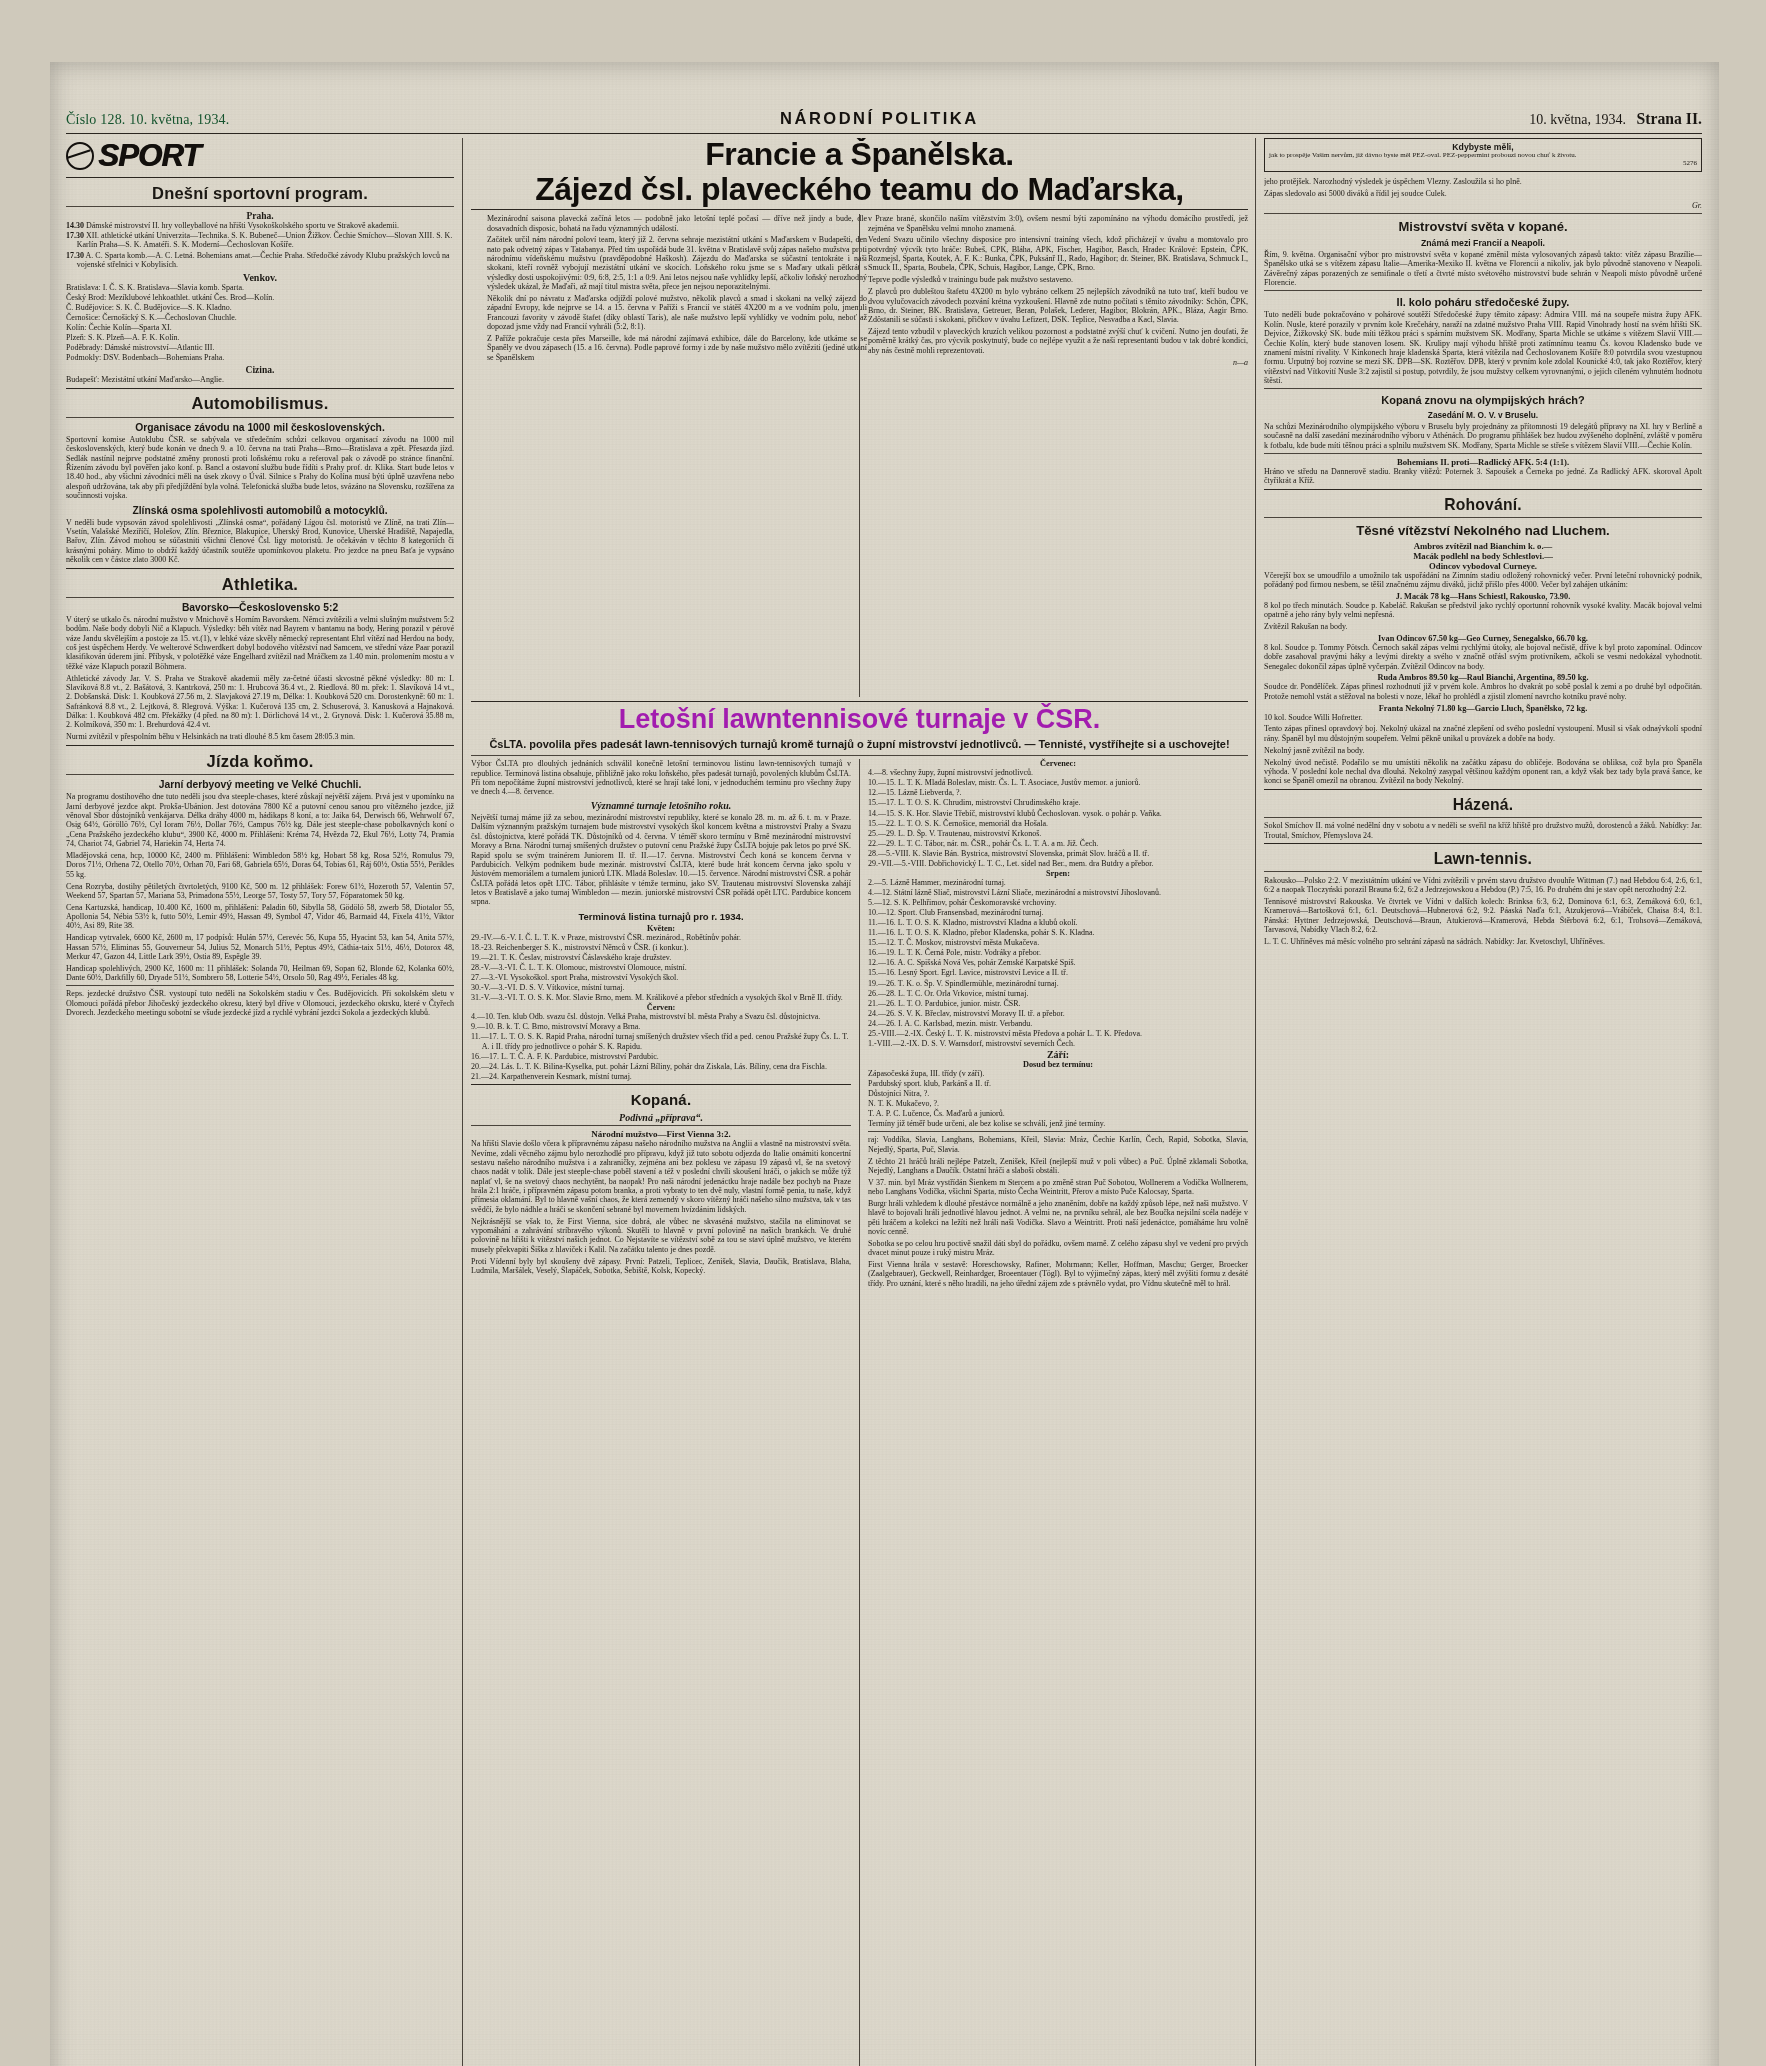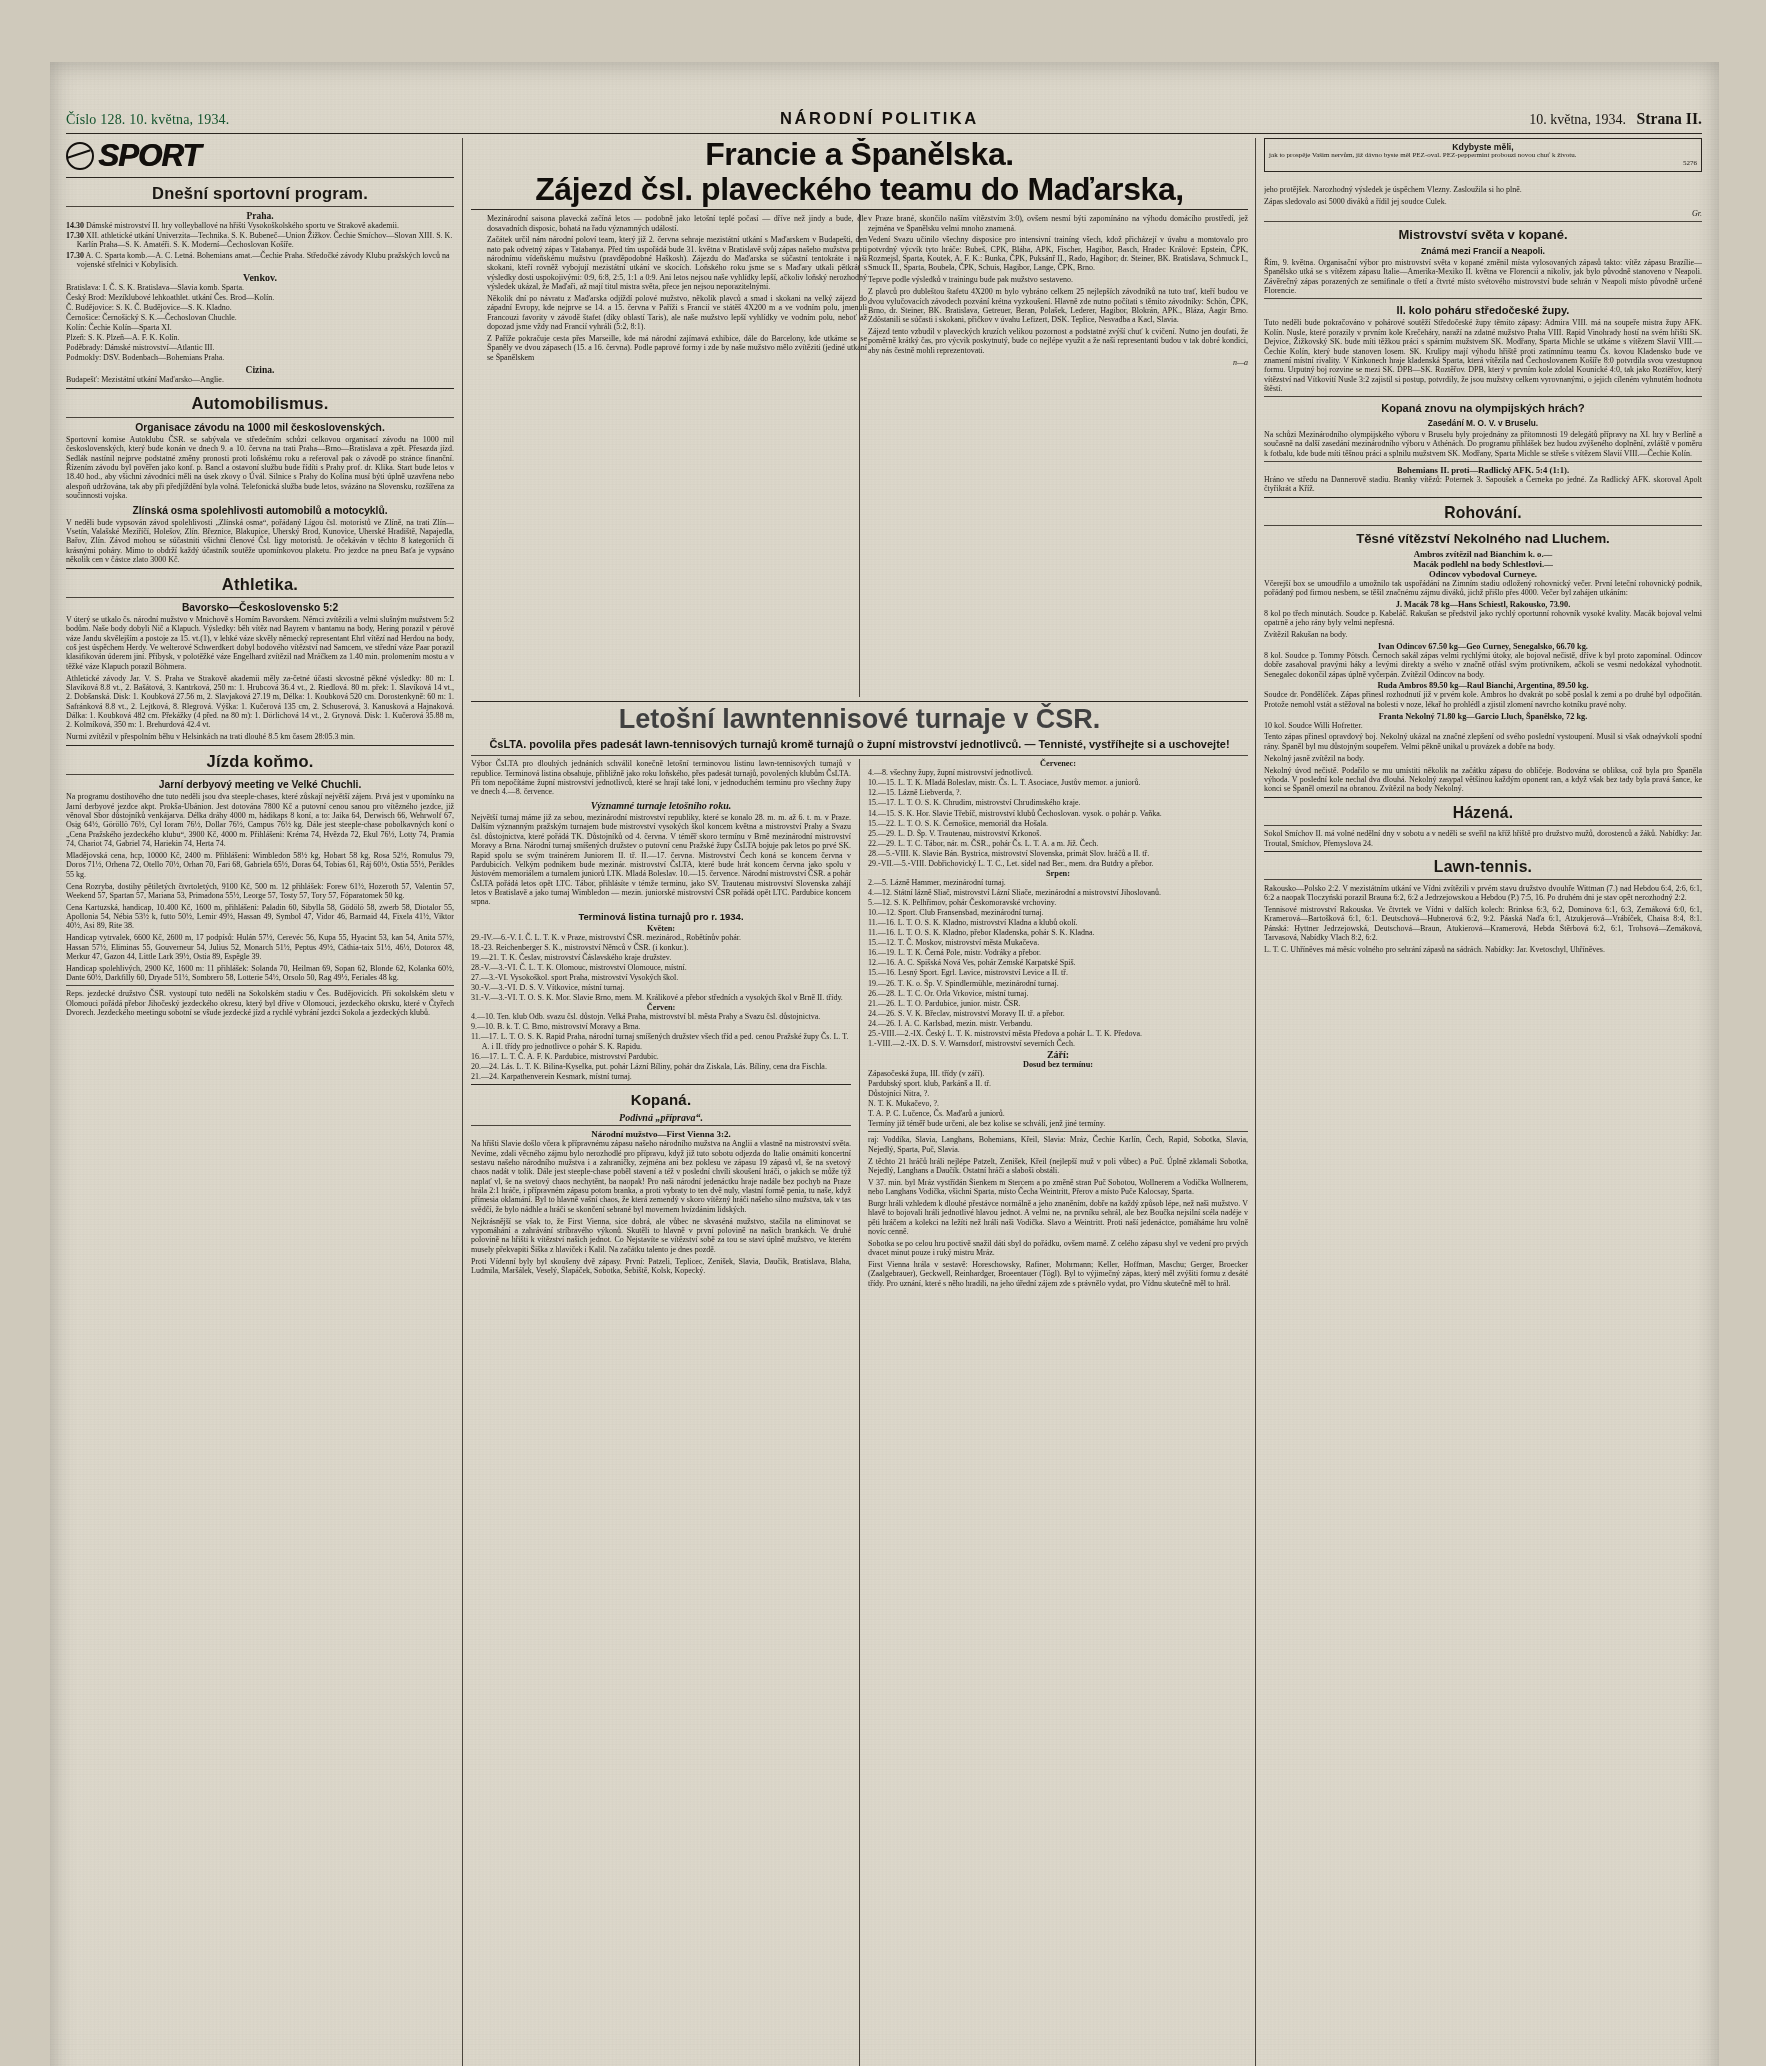--- a/index.html
+++ b/index.html
@@ -63,28 +63,28 @@
   .h-sec2{font-family:"Liberation Sans",sans-serif;font-weight:bold;font-size:13px;text-align:center;margin:5px 0 2.5px;}
   .h-sec3{font-family:"Liberation Sans",sans-serif;font-weight:bold;font-size:10.3px;text-align:center;margin:4.1px 0 2.1px;}
   .h-it{font-style:italic;font-weight:bold;font-size:10px;text-align:center;margin:3.3px 0 2.1px;}
   .bigtitle{
     font-family:"Liberation Sans",sans-serif;font-weight:bold;
     font-size:32px;line-height:1.02;text-align:center;letter-spacing:-0.4px;
     margin:0 0 2.5px 0;color:#110e0b;
   }
   .bigtitle2{
     font-family:"Liberation Sans",sans-serif;font-weight:bold;
-    font-size:27px;line-height:1.03;text-align:center;margin:4.1px 0 4.1px 0;color:#404040;
+    font-size:27px;line-height:1.03;text-align:center;margin:4.1px 0 4.1px 0;color:#a21caf;
   }
   .subhead{
     font-family:"Liberation Sans",sans-serif;font-weight:bold;font-size:11px;
     text-align:center;line-height:1.15;margin:1.7px 0 4.1px;
   }
   .adbox{
-    border:0.8px solid #2b2620;padding:3.3px 4.1px;margin-bottom:13px;
+    border:0.8px solid #2b2620;padding:3.3px 4.1px;margin-bottom:5px;
   }
   .adbox .adh{font-family:"Liberation Sans",sans-serif;font-weight:bold;font-size:8.7px;text-align:center;}
   .adbox .adt{font-size:7px;line-height:1.12;text-align:justify;}
   .prog-row{font-size:8px;line-height:1.16;margin-bottom:1.2px;}
   .prog-row .t{font-weight:bold;}
   ul.plain{margin:0;padding:0;list-style:none;}
   ul.plain li{font-size:8px;line-height:1.16;margin-bottom:0.8px;}
   .indent{padding-left:10.7px;text-indent:-10.7px;}
   .boldc{font-weight:bold;text-align:center;}
 </style>

